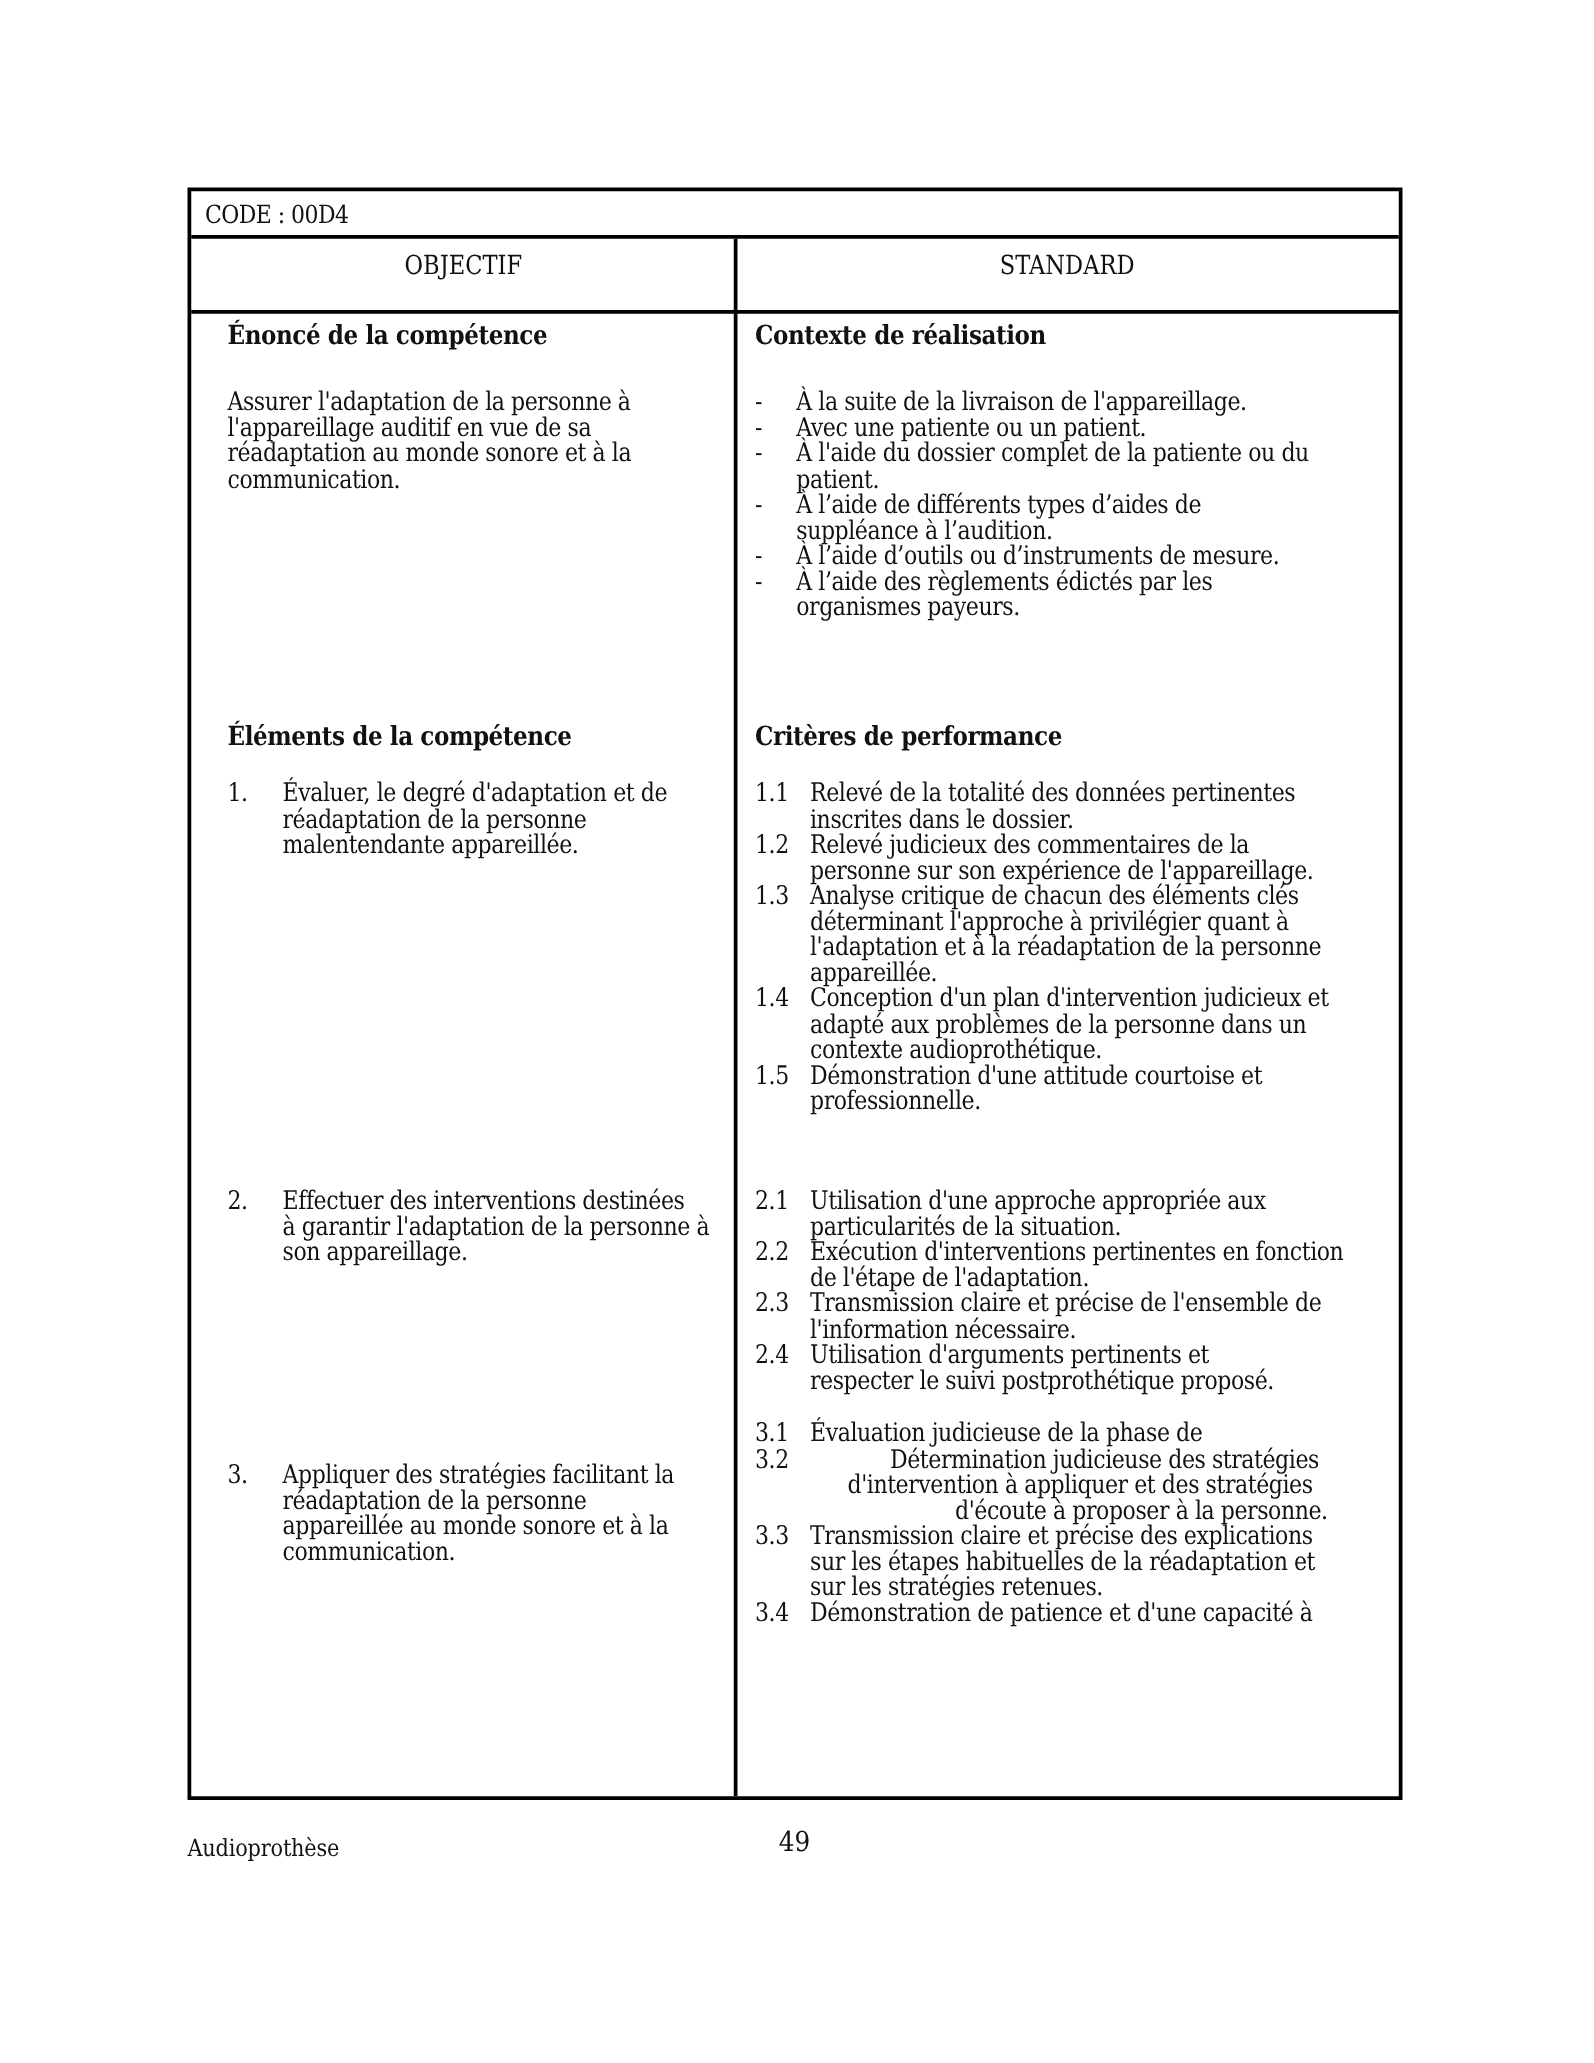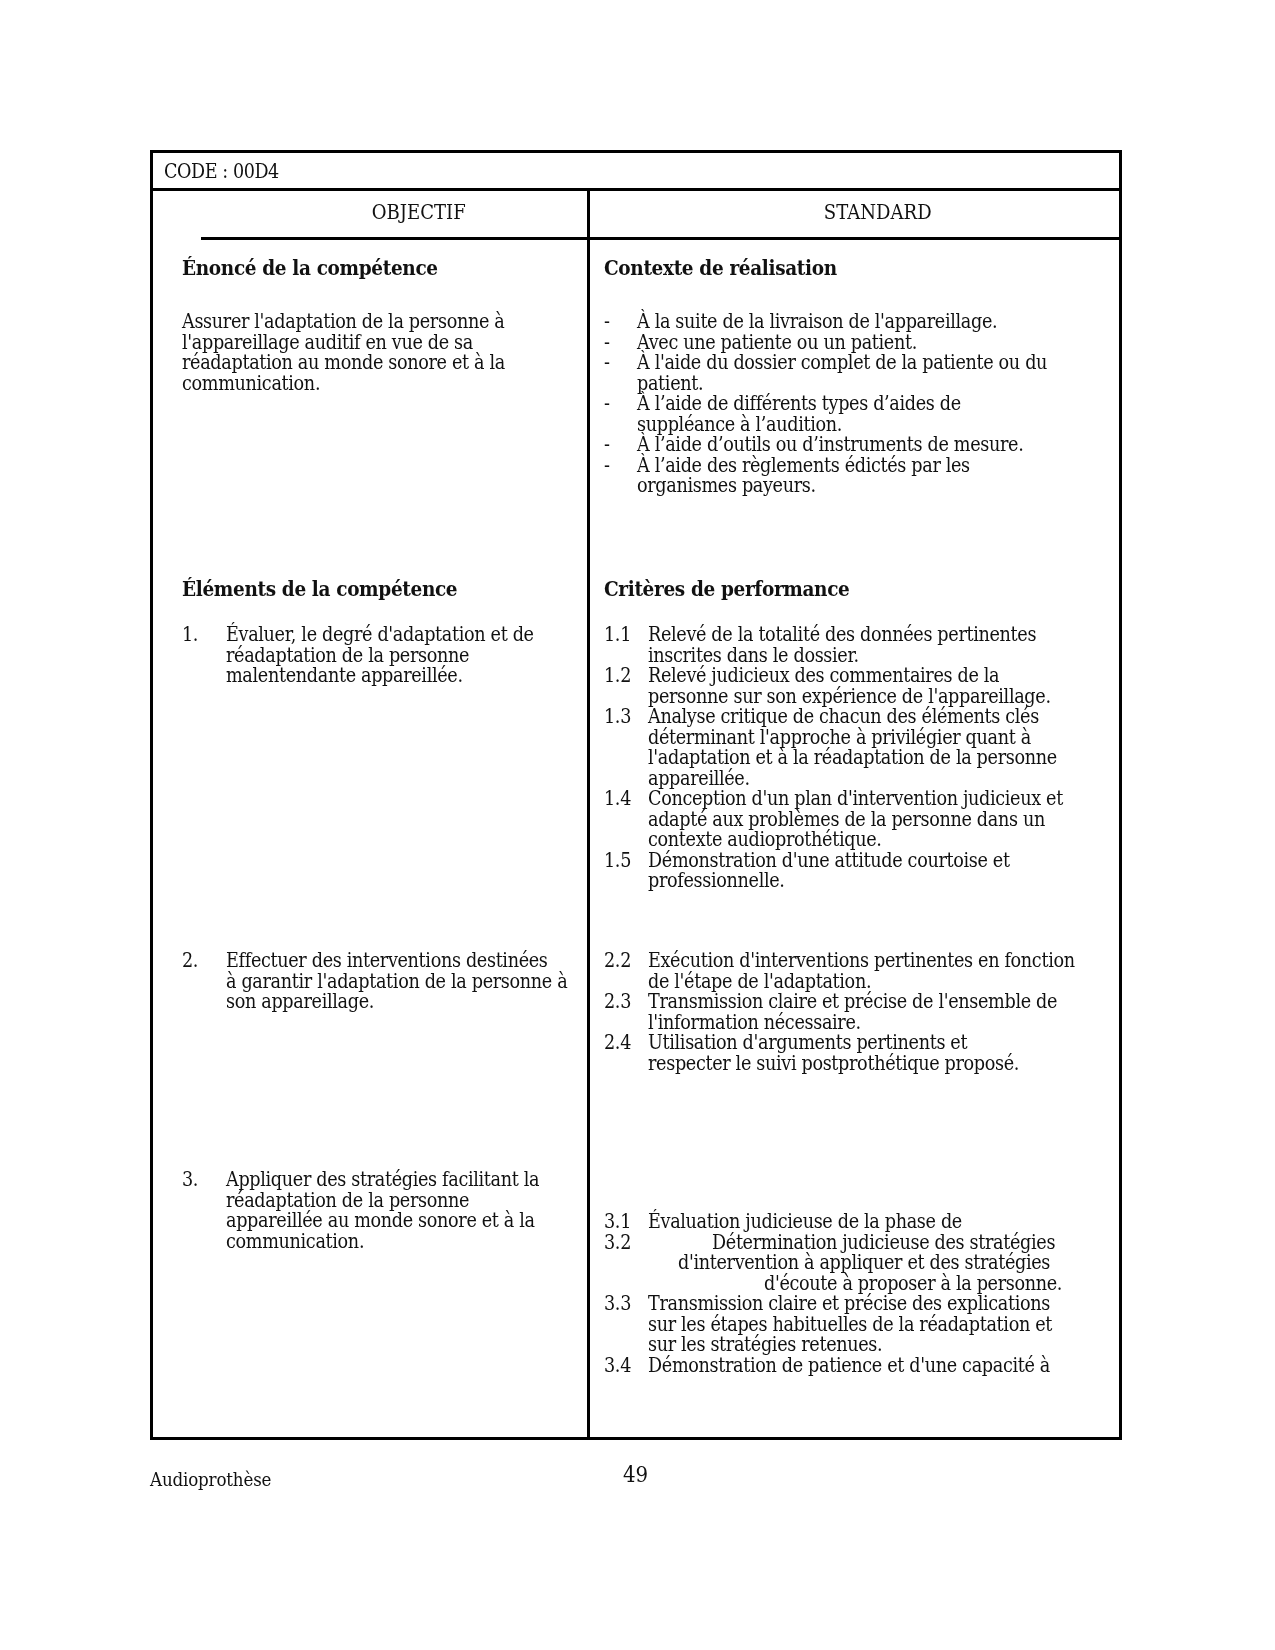--- a/index.html
+++ b/index.html
@@ -1,21 +1,21 @@
 <!DOCTYPE html>
 <html><head>
 <meta charset="utf-8">
 <style>
   html, body { margin: 0; padding: 0; background: #ffffff; }
   body { width: 1275px; height: 1650px; position: relative; font-family: "DejaVu Serif", "Liberation Serif", serif; color: #111; }
   .page { position: absolute; left: 0; top: 0; width: 1275px; height: 1650px; padding-left: 28px; }
   .tbl { position: absolute; left: 150px; top: 150px; width: 972px; height: 1290px; border: 3px solid #000; box-sizing: border-box; }
   .code-row { position: absolute; left: 0; top: 0; right: 0; height: 38px; border-bottom: 3px solid #000; box-sizing: border-box; }
   .code-row span { position: absolute; left: 11px; top: 6px; font-size: 20px; letter-spacing: -0.5px; transform: scaleX(0.88); transform-origin: left; }
-  .head-row { position: absolute; left: 0; top: 38px; right: 0; height: 49px; border-bottom: 3px solid #000; box-sizing: border-box; margin-left: 48px; }
+  .head-row { position: absolute; left: 0; top: 38px; right: 0; height: 60px; border-bottom: 3px solid #000; box-sizing: border-box; }
   .head-cell { position: absolute; top: 0; bottom: 0; font-size: 21px; text-align: center; line-height: 42px; }
   .head-left { left: 0; width: 436px; }
   .head-right { left: 436px; right: 0; }
   .vline { position: absolute; left: 434px; top: 38px; bottom: 0; width: 3px; background: #000; }
   .col { position: absolute; top: 82px; bottom: 0; }
   .col-left { left: 29px; width: 415px; }
   .col-right { left: 451px; right: 8px; }
   .txt { font-size: 20.5px; line-height: 20.5px; letter-spacing: -0.4px; }
   .cond { display: inline-block; transform: scaleX(0.86); transform-origin: left; white-space: nowrap; }
   .section-title { position: absolute; font-weight: bold; font-size: 21px; letter-spacing: -0.4px; transform: scaleX(0.88); transform-origin: left; white-space: nowrap; }
@@ -164,20 +164,27 @@
           <div class="item">
             <span class="num cond">1.5</span>
             <div class="body-lines" style="margin-left: 44px;">
               <div><span class="cond">Démonstration d'une attitude courtoise et</span></div>
               <div><span class="cond">professionnelle.</span></div>
             </div>
           </div>
         </div>
       <div class="block txt" style="top:715px">
           <div class="item">
+            <span class="num cond">2.1</span>
+            <div class="body-lines" style="margin-left: 44px;">
+              <div><span class="cond">Utilisation d'une approche appropriée aux</span></div>
+              <div><span class="cond">particularités de la situation.</span></div>
+            </div>
+          </div>
+          <div class="item">
             <span class="num cond">2.2</span>
             <div class="body-lines" style="margin-left: 44px;">
               <div><span class="cond">Exécution d'interventions pertinentes en fonction</span></div>
               <div><span class="cond">de l'étape de l'adaptation.</span></div>
             </div>
           </div>
           <div class="item">
             <span class="num cond">2.3</span>
             <div class="body-lines" style="margin-left: 44px;">
               <div><span class="cond">Transmission claire et précise de l'ensemble de</span></div>
@@ -185,21 +192,21 @@
             </div>
           </div>
           <div class="item">
             <span class="num cond">2.4</span>
             <div class="body-lines" style="margin-left: 44px;">
               <div><span class="cond">Utilisation d'arguments pertinents et</span></div>
               <div><span class="cond">respecter le suivi postprothétique proposé.</span></div>
             </div>
           </div>
         </div>
-      <div class="block txt" style="top:976px">
+      <div class="block txt" style="top:901px">
           <div class="item">
             <span class="num cond">3.1</span>
             <div class="body-lines" style="margin-left: 44px;">
               <div><span class="cond">Évaluation judicieuse de la phase de</span></div>
             </div>
           </div>
           <div class="item">
             <span class="num cond">3.2</span>
             <div class="body-lines" style="margin-left: 44px; text-align: right;">
               <div><span class="cond">Détermination judicieuse des stratégies</span></div>

